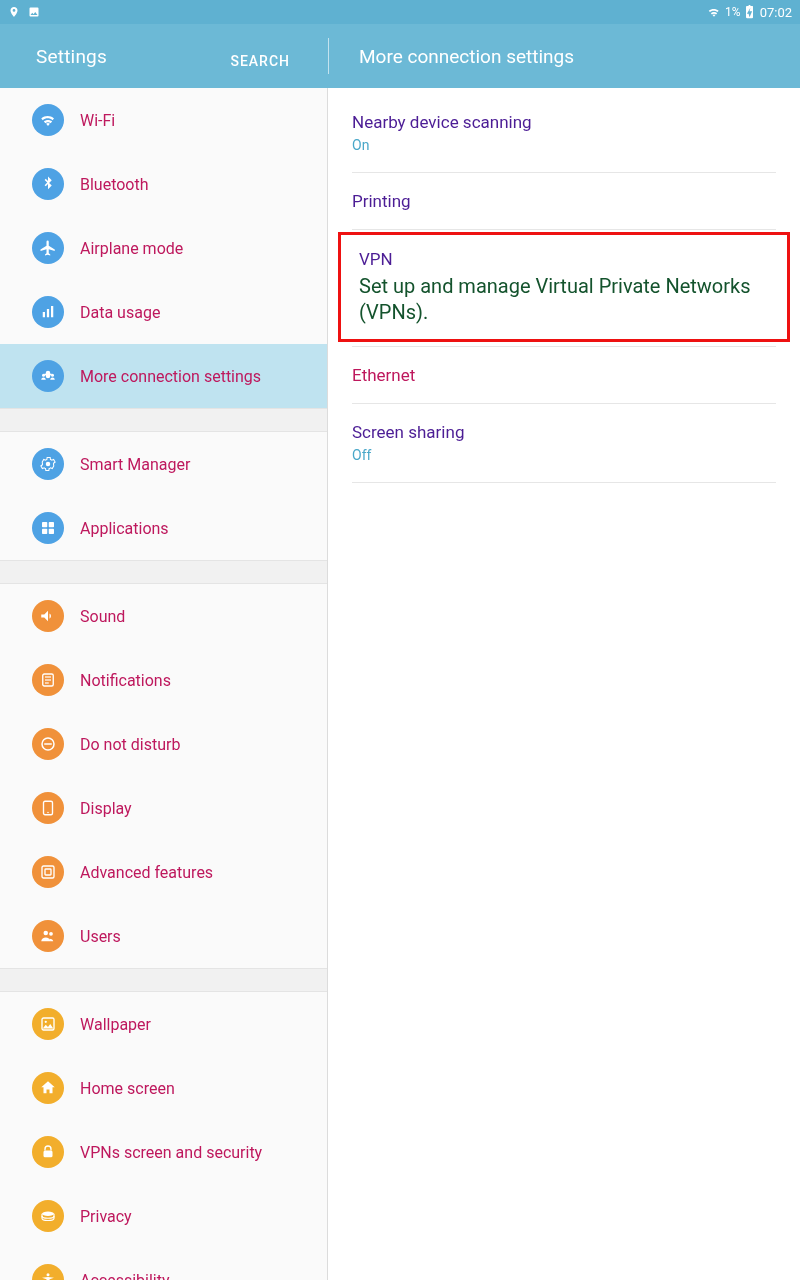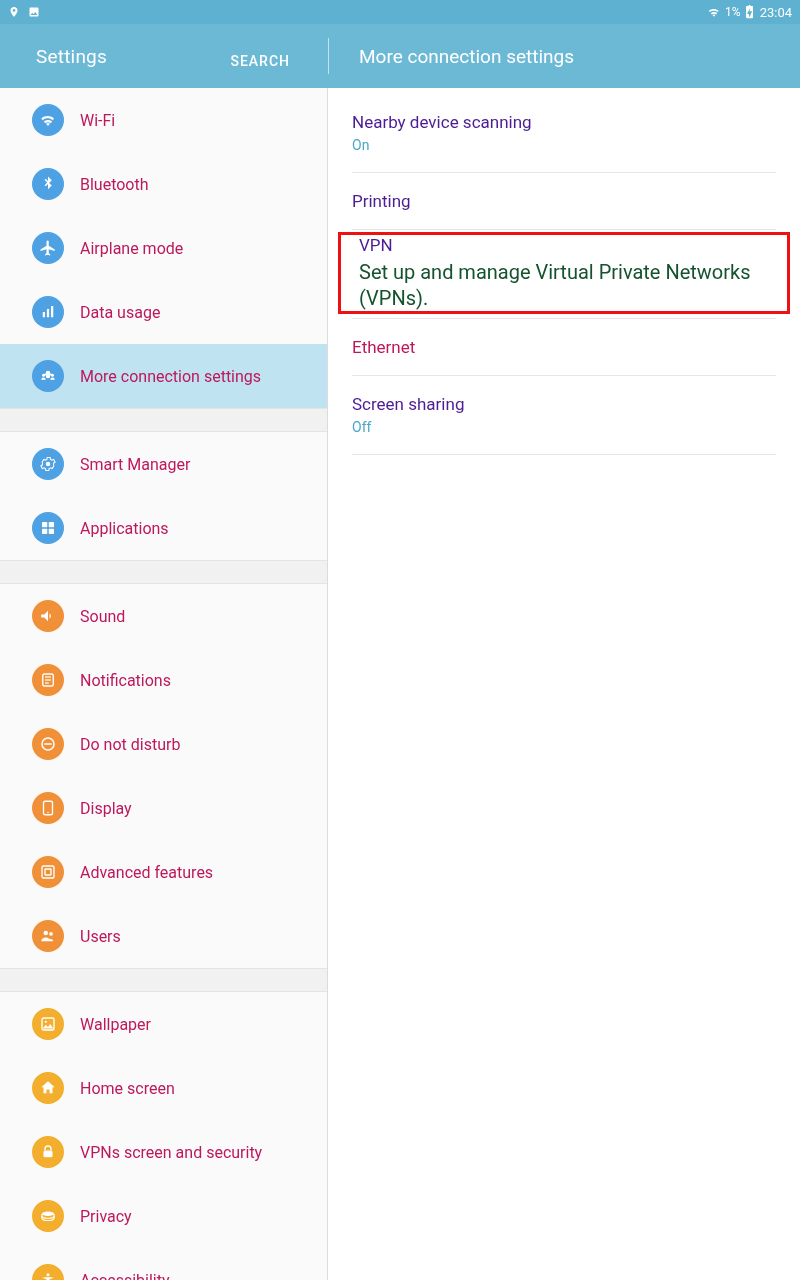--- a/index.html
+++ b/index.html
@@ -34,21 +34,21 @@
   .orange{ background:#f0913a; }
   .amber { background:#f2ae2c; }
   .side-label { margin-left:16px; font-size:16px; color:#be185d; }
 
   
   .r-item { padding:18px 0 18px 0; margin:0 24px; border-bottom:1px solid #e6e6e6; cursor:pointer; }
   .r-title { font-size:17px; color:#4c1d95; }
   .r-title.disabled { color:#be185d; }
   .r-sub   { font-size:20px; color:#14532d; margin-top:4px; line-height:1.3; }
   .r-sub.accent { color:#49a7c9; font-size:14px; }
-  .highlight-box { border:3px solid #e11; padding:0 18px; margin:2px 10px; }
+  .highlight-box { border:3px solid #e11; padding:14px 18px; margin:2px 10px; }
 
   
   .left-pane::-webkit-scrollbar, .right-pane::-webkit-scrollbar { width:0; }
 </style>
 </head>
 <body>
 
 <div class="status-bar">
   <div class="status-left">
     <span>
@@ -67,21 +67,21 @@
       <svg width="14" height="14" viewBox="0 0 24 24" fill="#fff">
           <path d="M12 20l-2.5-3c1.4-1.2 3.6-1.2 5 0L12 20zm-5.5-6c3-2.7 8-2.7 11 0l-2 2.2c-2-1.7-5-1.7-7 0L6.5 14zm-3.5-4c5-4.3 12-4.3 17 0l-2 2.2c-3.8-3.3-9.2-3.3-13 0L3 10z"></path>
         </svg>
     </span>
     <span style="font-size:12px;">1%</span>
     <span>
       <svg width="9" height="14" viewBox="0 0 10 16" fill="#fff">
           <path d="M8 1H6V0H4v1H2C1 1 1 2 1 2v12c0 1 1 1 1 1h6c1 0 1-1 1-1V2c0-1-1-1-1-1zM5 14l-1-4H2l4-7-1 4h3l-3 7z"></path>
         </svg>
     </span>
-    <span style="font-size:13px; margin-left:2px;">23:04</span>
+    <span style="font-size:13px; margin-left:2px;">07:02</span>
   </div>
 </div>
 
 <div class="header">
   <div class="header-left">
     <span class="header-title">Settings</span>
     <span class="header-search">SEARCH</span>
   </div>
   <div class="header-divider"></div>
   <div class="header-right">

